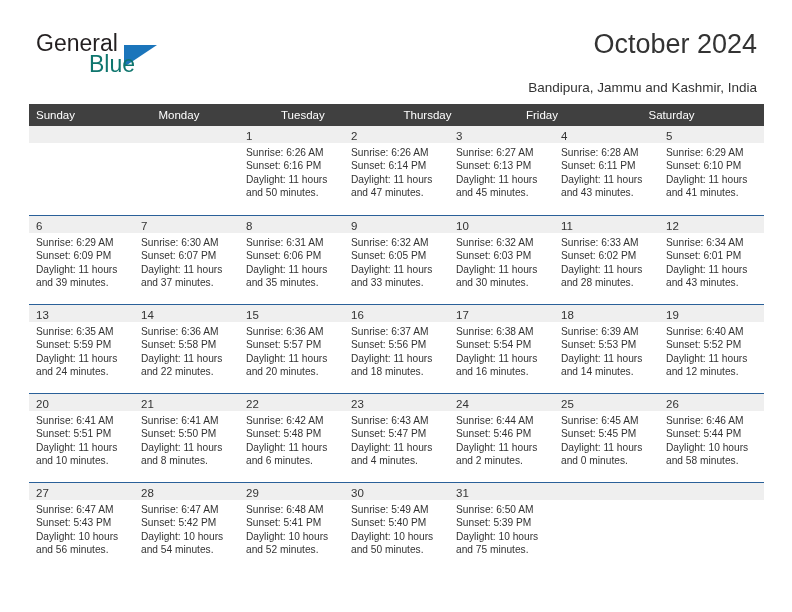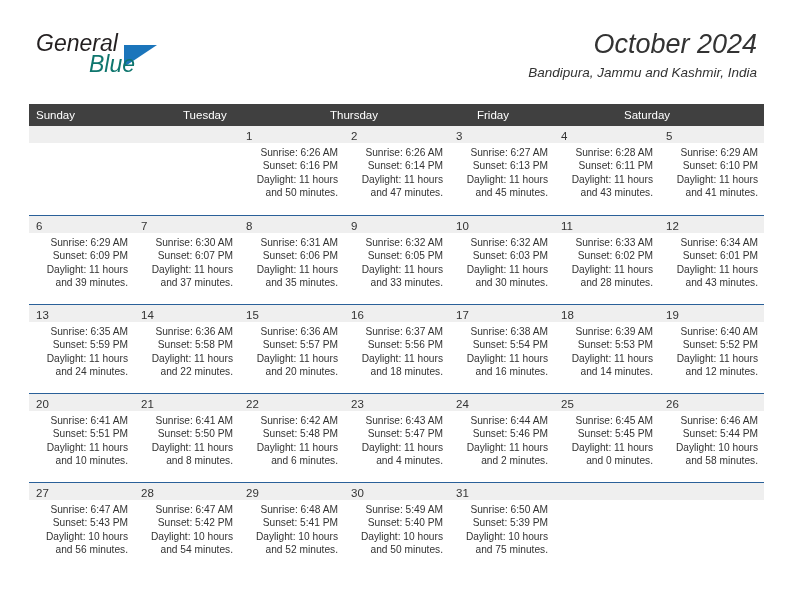--- a/index.html
+++ b/index.html
@@ -21,21 +21,20 @@
     box-sizing: border-box;
   }
 
   
   .header {
     position: absolute;
     left: 29px;
     top: 28px;
     right: 35px;
     height: 70px;
-    font-style: italic;
   }
   .brand {
     position: absolute;
     left: 0;
     top: 2px;
     width: 230px;
     height: 60px;
   }
   .brand-general {
     position: absolute;
@@ -72,21 +71,21 @@
   .cal-title {
     font-size: 27px;
     color: #333333;
     line-height: 32px;
     white-space: nowrap;
   }
   .cal-subtitle {
     font-size: 13.5px;
     color: #333333;
     line-height: 20px;
-    margin-top: 3px;
+    margin-top: 18px;
     white-space: nowrap;
   }
 
   
   .calendar {
     position: absolute;
     left: 29px;
     top: 104px;
     width: 735px;
   }
@@ -126,21 +125,20 @@
     box-sizing: border-box;
     padding-left: 7px;
   }
   .day-number {
     font-size: 11.5px;
     line-height: 17px;
     color: #333333;
   }
   .day-body {
     padding: 3px 6px 0 7px;
-    text-align: right;
   }
   .day-line {
     font-size: 10.2px;
     line-height: 13.4px;
     color: #333333;
     white-space: nowrap;
   }
 </style>
 </head>
 <body>
@@ -159,20 +157,21 @@
       <div class="cal-title">October 2024</div>
       <div class="cal-subtitle">Bandipura, Jammu and Kashmir, India</div>
     </div>
 
   </div>
 
   <div class="calendar">
 
     <div class="weekday-row">
       <div class="weekday">Sunday</div>
+      <div class="weekday">Monday</div>
       <div class="weekday">Tuesday</div>
       <div class="weekday">Thursday</div>
       <div class="weekday">Friday</div>
       <div class="weekday">Saturday</div>
     </div>
 
     <div class="week-row first">
       <div class="day-cell empty">
         <div class="day-number-band"><span class="day-number"></span></div>
 

